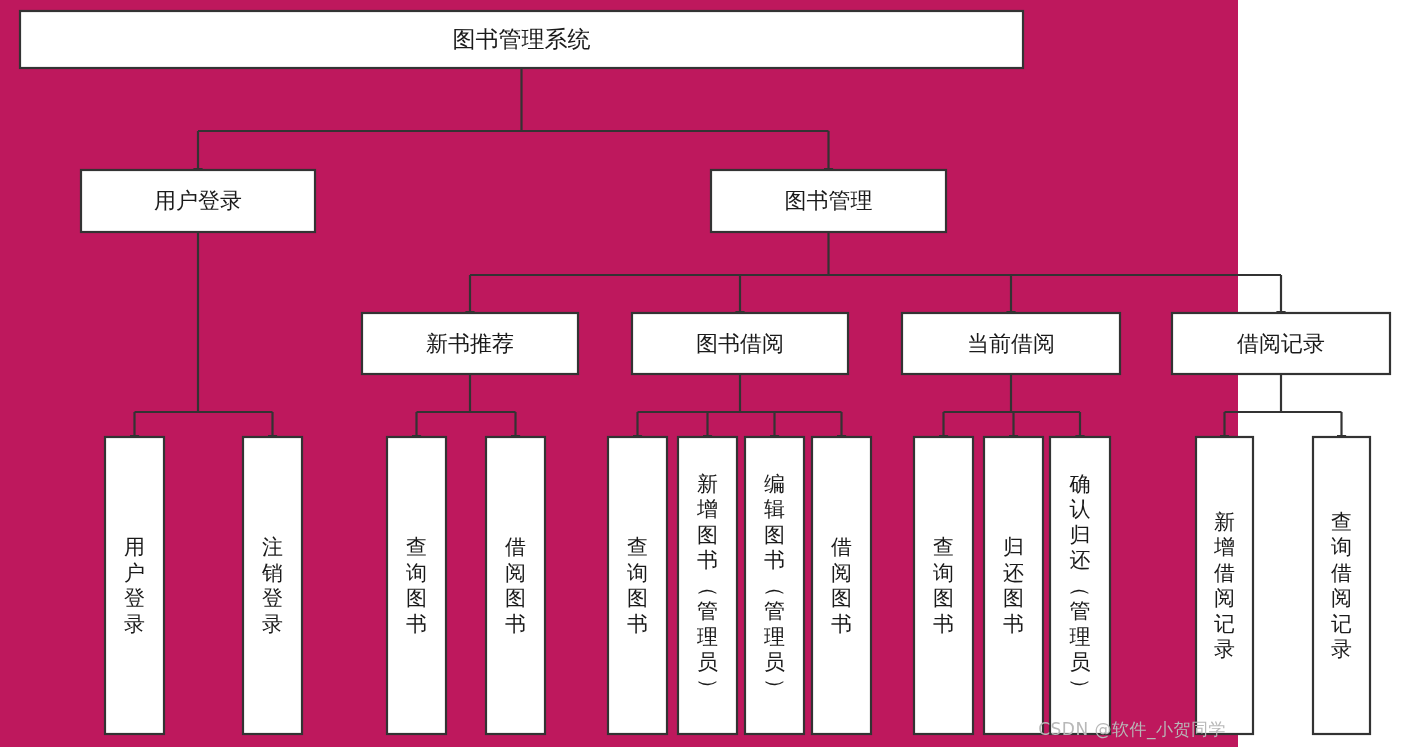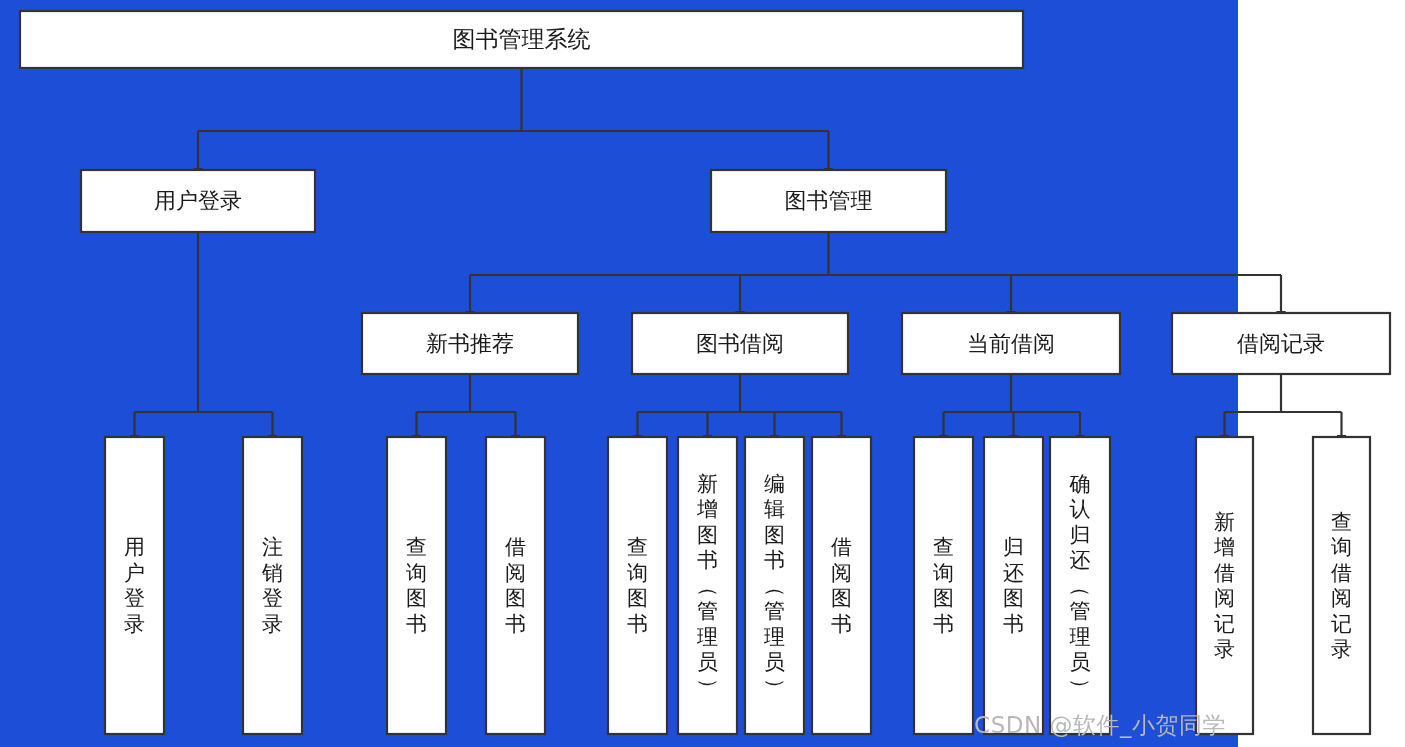--- a/index.html
+++ b/index.html
@@ -10,21 +10,21 @@
   body {
     width: 1405px;
     height: 747px;
     font-family: "DejaVu Sans", "Liberation Sans", sans-serif;
     overflow: hidden;
   }
   #diagram-root {
     position: relative;
     width: 1238px;
     height: 747px;
-    background: #1d4ed8;
+    background: #be185d;
   }
   svg.diagram-canvas {
     position: absolute;
     left: 0;
     top: 0;
     width: 1405px;
     height: 747px;
     display: block;
   }
   .node-box {
@@ -53,21 +53,21 @@
   }
   .connector-arrow {
     fill: #333333;
     stroke: none;
   }
   .watermark-text {
     position: absolute;
     right: 12px;
     bottom: 6px;
     color: #b8b8b8;
-    font-size: 23px;
+    font-size: 17px;
     font-family: "DejaVu Sans", "Liberation Sans", sans-serif;
     white-space: nowrap;
     letter-spacing: 0.5px;
   }
 </style>
 </head>
 <body>
 
 <div id="diagram-root">
 

